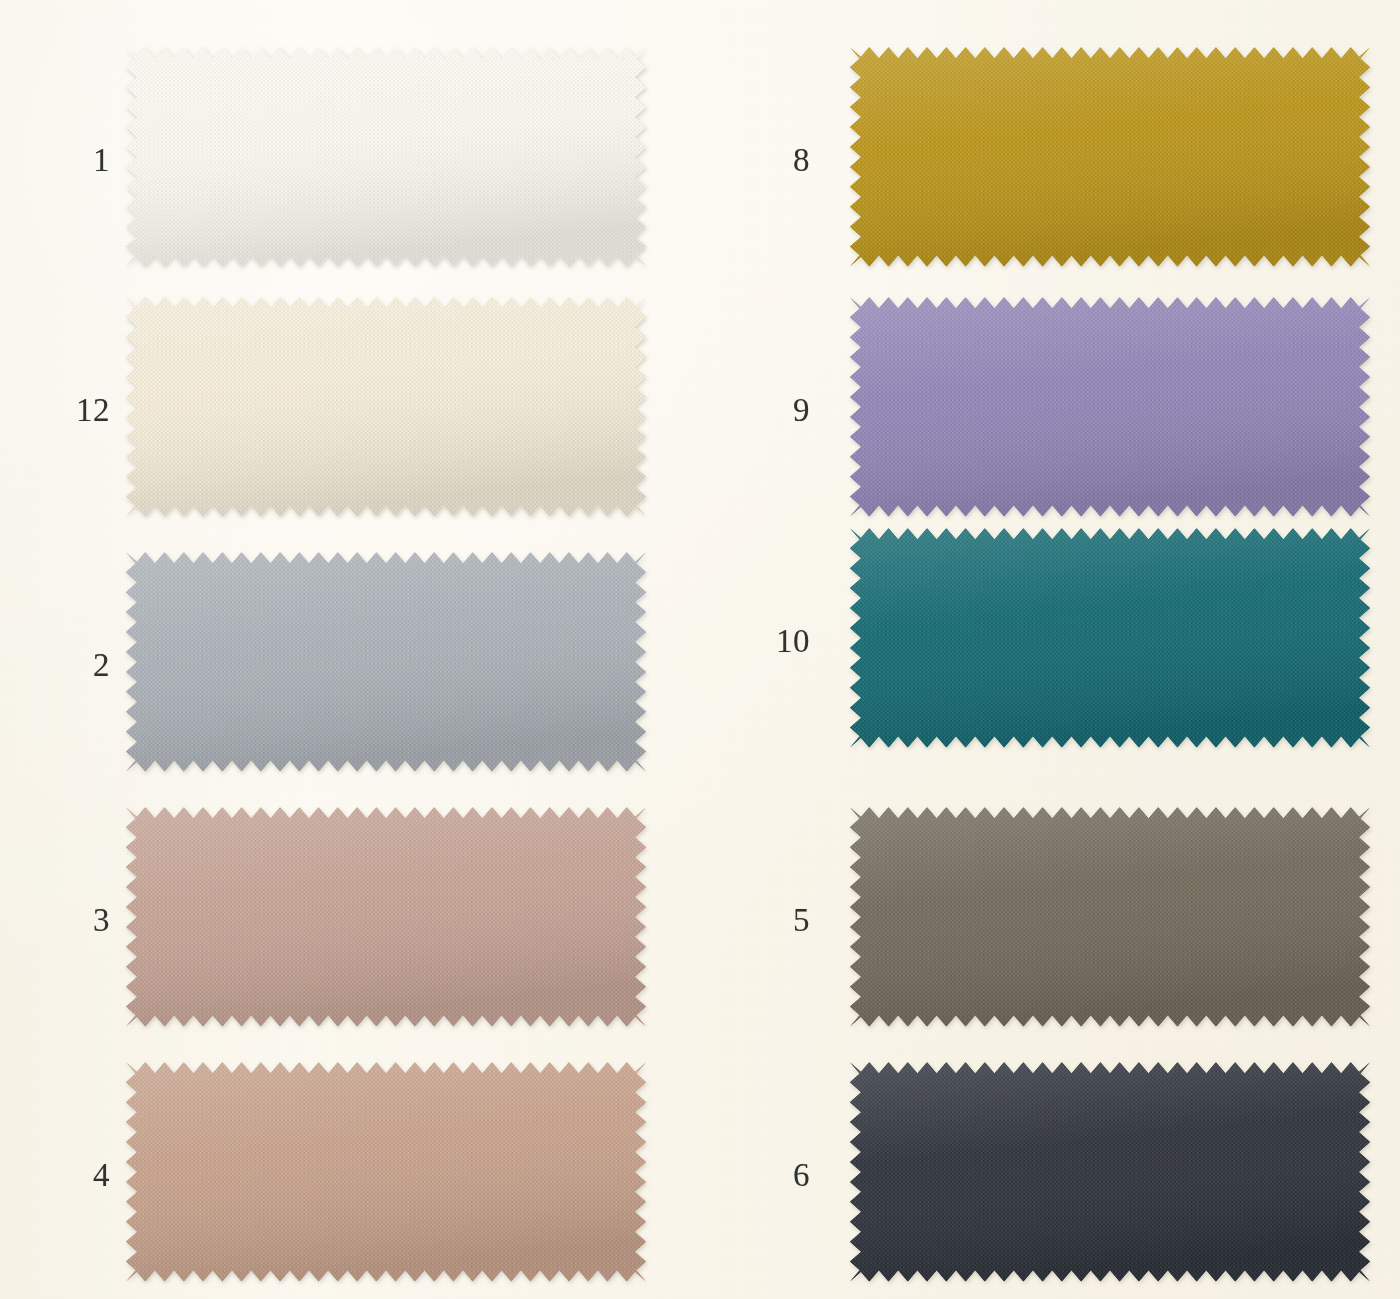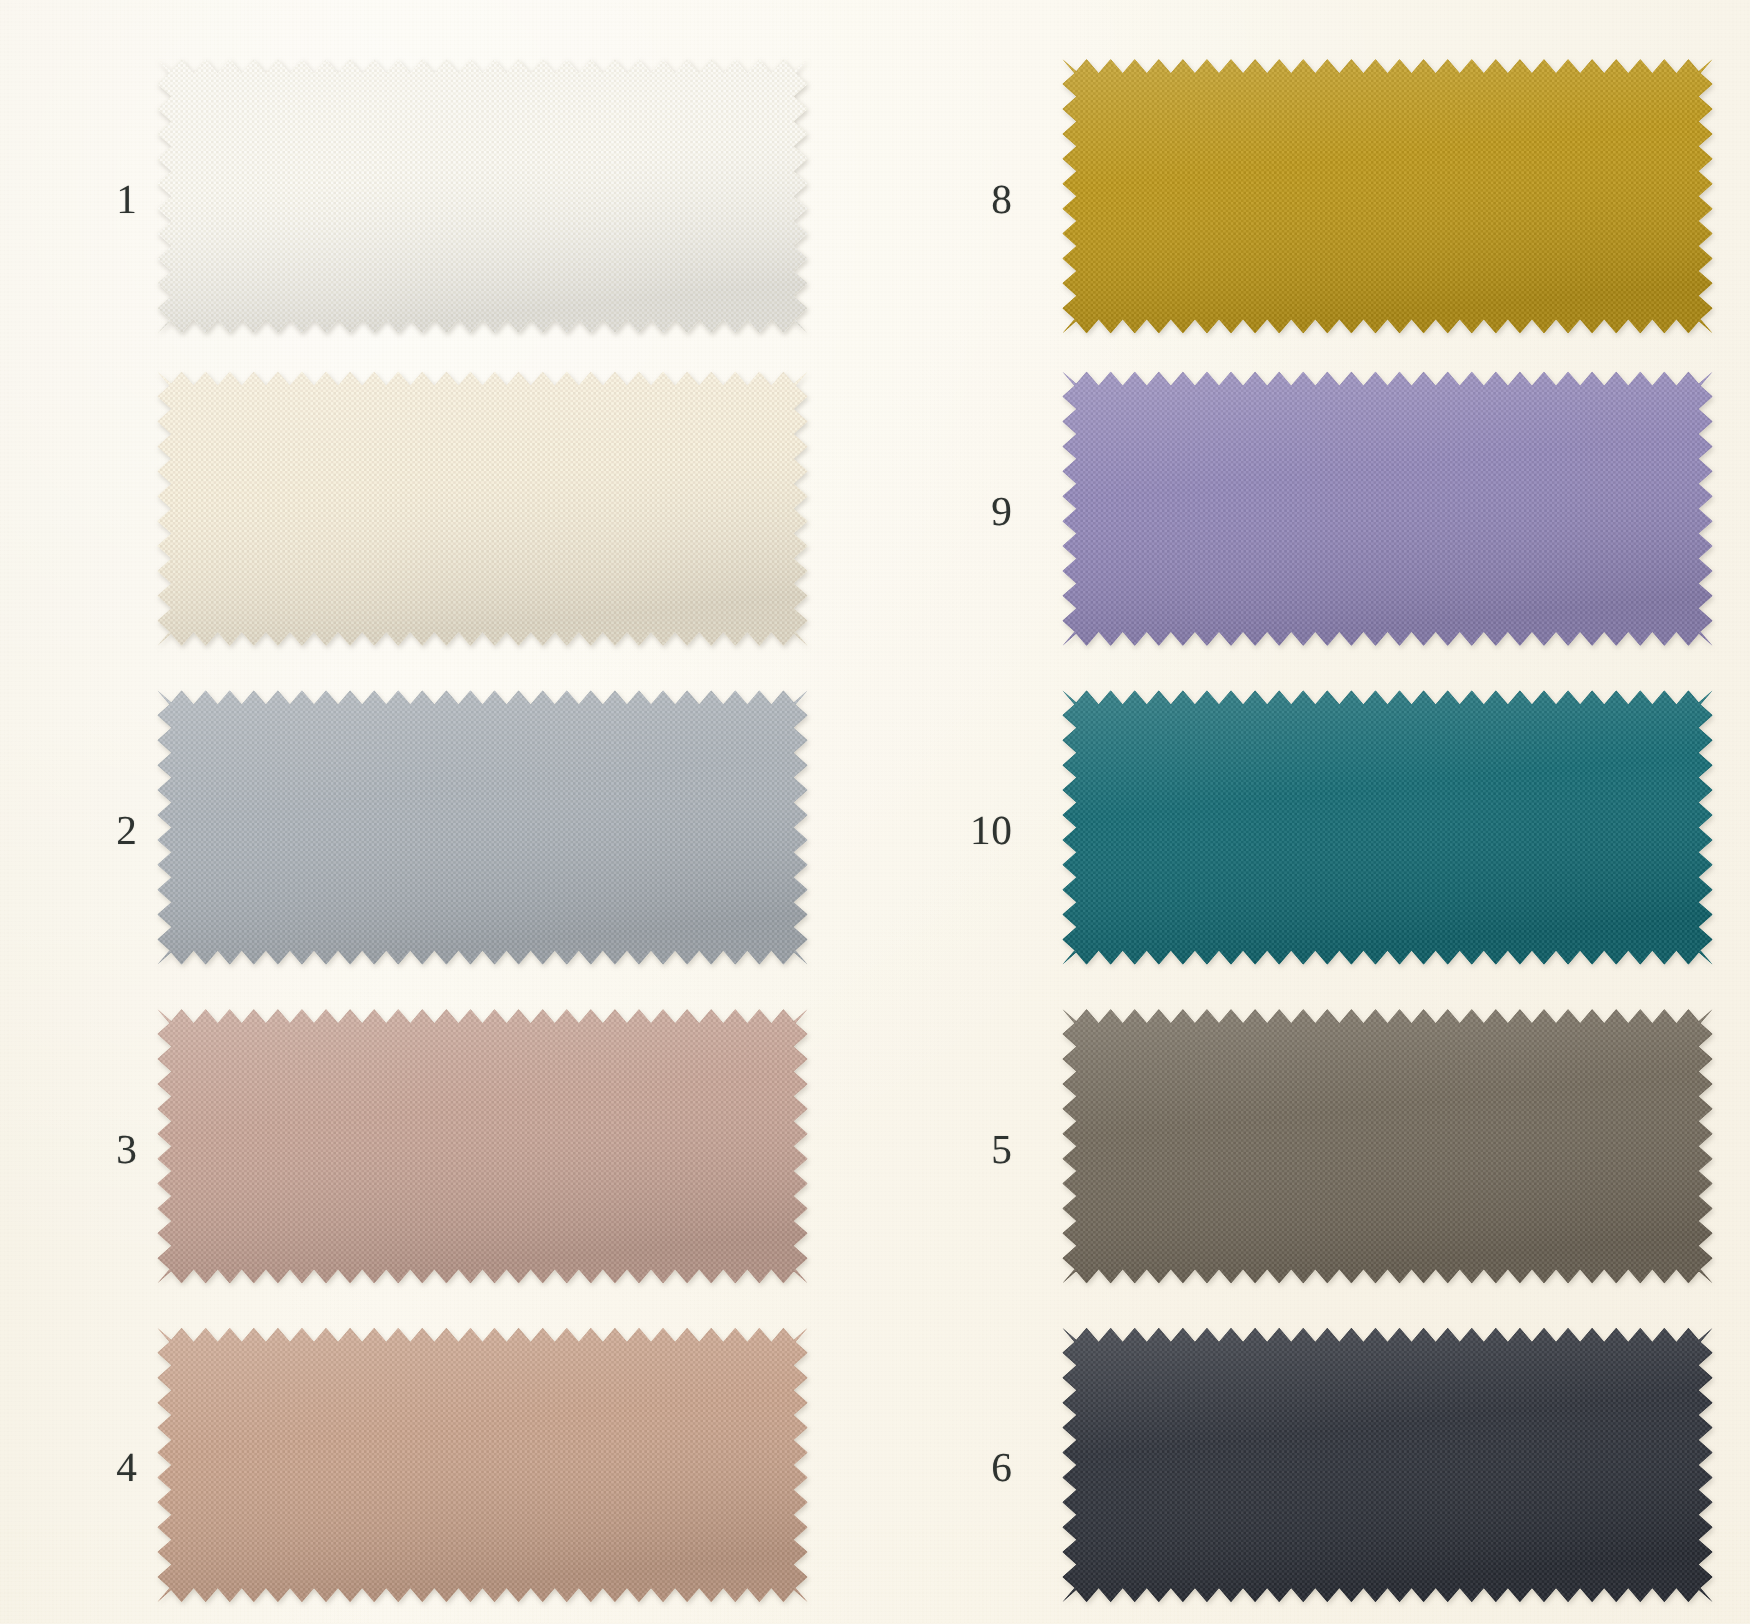--- a/index.html
+++ b/index.html
@@ -115,20 +115,21 @@
             <polygon points="0.00,0.00 9.44,11.00 18.89,0.00 28.33,11.00 37.78,0.00 47.22,11.00 56.67,0.00 66.11,11.00 75.56,0.00 85.00,11.00 94.44,0.00 103.89,11.00 113.33,0.00 122.78,11.00 132.22,0.00 141.67,11.00 151.11,0.00 160.56,11.00 170.00,0.00 179.44,11.00 188.89,0.00 198.33,11.00 207.78,0.00 217.22,11.00 226.67,0.00 236.11,11.00 245.56,0.00 255.00,11.00 264.44,0.00 273.89,11.00 283.33,0.00 292.78,11.00 302.22,0.00 311.67,11.00 321.11,0.00 330.56,11.00 340.00,0.00 349.44,11.00 358.89,0.00 368.33,11.00 377.78,0.00 387.22,11.00 396.67,0.00 406.11,11.00 415.56,0.00 425.00,11.00 434.44,0.00 443.89,11.00 453.33,0.00 462.78,11.00 472.22,0.00 481.67,11.00 491.11,0.00 500.56,11.00 510.00,0.00 510.00,0.00 499.00,9.77 510.00,19.55 499.00,29.32 510.00,39.09 499.00,48.86 510.00,58.64 499.00,68.41 510.00,78.18 499.00,87.95 510.00,97.73 499.00,107.50 510.00,117.27 499.00,127.05 510.00,136.82 499.00,146.59 510.00,156.36 499.00,166.14 510.00,175.91 499.00,185.68 510.00,195.45 499.00,205.23 510.00,215.00 510.00,215.00 500.56,204.00 491.11,215.00 481.67,204.00 472.22,215.00 462.78,204.00 453.33,215.00 443.89,204.00 434.44,215.00 425.00,204.00 415.56,215.00 406.11,204.00 396.67,215.00 387.22,204.00 377.78,215.00 368.33,204.00 358.89,215.00 349.44,204.00 340.00,215.00 330.56,204.00 321.11,215.00 311.67,204.00 302.22,215.00 292.78,204.00 283.33,215.00 273.89,204.00 264.44,215.00 255.00,204.00 245.56,215.00 236.11,204.00 226.67,215.00 217.22,204.00 207.78,215.00 198.33,204.00 188.89,215.00 179.44,204.00 170.00,215.00 160.56,204.00 151.11,215.00 141.67,204.00 132.22,215.00 122.78,204.00 113.33,215.00 103.89,204.00 94.44,215.00 85.00,204.00 75.56,215.00 66.11,204.00 56.67,215.00 47.22,204.00 37.78,215.00 28.33,204.00 18.89,215.00 9.44,204.00 0.00,215.00 0.00,215.00 11.00,205.23 0.00,195.45 11.00,185.68 0.00,175.91 11.00,166.14 0.00,156.36 11.00,146.59 0.00,136.82 11.00,127.05 0.00,117.27 11.00,107.50 0.00,97.73 11.00,87.95 0.00,78.18 11.00,68.41 0.00,58.64 11.00,48.86 0.00,39.09 11.00,29.32 0.00,19.55 11.00,9.77 0.00,0.00" fill="#f7f4ea"></polygon>
             <g clip-path="url(#clipsw0)">
               <rect x="0" y="0" width="510" height="215" fill="url(#weavesw0)"></rect>
               <rect x="0" y="0" width="510" height="215" fill="url(#sheensw0)"></rect>
             </g>
           </g>
         </svg>
       </div>
     </div>
     <div class="swatch-row" style="top: 285px;">
+      <div class="swatch-label">12</div>
       <div class="swatch-holder">
         <svg class="swatch-svg" viewBox="0 0 510 229" preserveAspectRatio="xMinYMid meet">
           <defs>
             <clipPath id="clipsw1">
               <polygon points="0.00,0.00 9.44,11.00 18.89,0.00 28.33,11.00 37.78,0.00 47.22,11.00 56.67,0.00 66.11,11.00 75.56,0.00 85.00,11.00 94.44,0.00 103.89,11.00 113.33,0.00 122.78,11.00 132.22,0.00 141.67,11.00 151.11,0.00 160.56,11.00 170.00,0.00 179.44,11.00 188.89,0.00 198.33,11.00 207.78,0.00 217.22,11.00 226.67,0.00 236.11,11.00 245.56,0.00 255.00,11.00 264.44,0.00 273.89,11.00 283.33,0.00 292.78,11.00 302.22,0.00 311.67,11.00 321.11,0.00 330.56,11.00 340.00,0.00 349.44,11.00 358.89,0.00 368.33,11.00 377.78,0.00 387.22,11.00 396.67,0.00 406.11,11.00 415.56,0.00 425.00,11.00 434.44,0.00 443.89,11.00 453.33,0.00 462.78,11.00 472.22,0.00 481.67,11.00 491.11,0.00 500.56,11.00 510.00,0.00 510.00,0.00 499.00,9.77 510.00,19.55 499.00,29.32 510.00,39.09 499.00,48.86 510.00,58.64 499.00,68.41 510.00,78.18 499.00,87.95 510.00,97.73 499.00,107.50 510.00,117.27 499.00,127.05 510.00,136.82 499.00,146.59 510.00,156.36 499.00,166.14 510.00,175.91 499.00,185.68 510.00,195.45 499.00,205.23 510.00,215.00 510.00,215.00 500.56,204.00 491.11,215.00 481.67,204.00 472.22,215.00 462.78,204.00 453.33,215.00 443.89,204.00 434.44,215.00 425.00,204.00 415.56,215.00 406.11,204.00 396.67,215.00 387.22,204.00 377.78,215.00 368.33,204.00 358.89,215.00 349.44,204.00 340.00,215.00 330.56,204.00 321.11,215.00 311.67,204.00 302.22,215.00 292.78,204.00 283.33,215.00 273.89,204.00 264.44,215.00 255.00,204.00 245.56,215.00 236.11,204.00 226.67,215.00 217.22,204.00 207.78,215.00 198.33,204.00 188.89,215.00 179.44,204.00 170.00,215.00 160.56,204.00 151.11,215.00 141.67,204.00 132.22,215.00 122.78,204.00 113.33,215.00 103.89,204.00 94.44,215.00 85.00,204.00 75.56,215.00 66.11,204.00 56.67,215.00 47.22,204.00 37.78,215.00 28.33,204.00 18.89,215.00 9.44,204.00 0.00,215.00 0.00,215.00 11.00,205.23 0.00,195.45 11.00,185.68 0.00,175.91 11.00,166.14 0.00,156.36 11.00,146.59 0.00,136.82 11.00,127.05 0.00,117.27 11.00,107.50 0.00,97.73 11.00,87.95 0.00,78.18 11.00,68.41 0.00,58.64 11.00,48.86 0.00,39.09 11.00,29.32 0.00,19.55 11.00,9.77 0.00,0.00"></polygon>
             </clipPath>
             <pattern id="weavesw1" width="4" height="4" patternUnits="userSpaceOnUse">
               <rect width="4" height="4" fill="#f0e7d4"></rect>
               <rect x="0" y="0" width="2" height="2" fill="#fffdea" opacity="0.55"></rect>
               <rect x="2" y="2" width="2" height="2" fill="#fffdea" opacity="0.38"></rect>
@@ -301,21 +302,21 @@
           <g transform="translate(0,4)">
             <polygon points="0.00,0.00 9.44,11.00 18.89,0.00 28.33,11.00 37.78,0.00 47.22,11.00 56.67,0.00 66.11,11.00 75.56,0.00 85.00,11.00 94.44,0.00 103.89,11.00 113.33,0.00 122.78,11.00 132.22,0.00 141.67,11.00 151.11,0.00 160.56,11.00 170.00,0.00 179.44,11.00 188.89,0.00 198.33,11.00 207.78,0.00 217.22,11.00 226.67,0.00 236.11,11.00 245.56,0.00 255.00,11.00 264.44,0.00 273.89,11.00 283.33,0.00 292.78,11.00 302.22,0.00 311.67,11.00 321.11,0.00 330.56,11.00 340.00,0.00 349.44,11.00 358.89,0.00 368.33,11.00 377.78,0.00 387.22,11.00 396.67,0.00 406.11,11.00 415.56,0.00 425.00,11.00 434.44,0.00 443.89,11.00 453.33,0.00 462.78,11.00 472.22,0.00 481.67,11.00 491.11,0.00 500.56,11.00 510.00,0.00 510.00,0.00 499.00,9.77 510.00,19.55 499.00,29.32 510.00,39.09 499.00,48.86 510.00,58.64 499.00,68.41 510.00,78.18 499.00,87.95 510.00,97.73 499.00,107.50 510.00,117.27 499.00,127.05 510.00,136.82 499.00,146.59 510.00,156.36 499.00,166.14 510.00,175.91 499.00,185.68 510.00,195.45 499.00,205.23 510.00,215.00 510.00,215.00 500.56,204.00 491.11,215.00 481.67,204.00 472.22,215.00 462.78,204.00 453.33,215.00 443.89,204.00 434.44,215.00 425.00,204.00 415.56,215.00 406.11,204.00 396.67,215.00 387.22,204.00 377.78,215.00 368.33,204.00 358.89,215.00 349.44,204.00 340.00,215.00 330.56,204.00 321.11,215.00 311.67,204.00 302.22,215.00 292.78,204.00 283.33,215.00 273.89,204.00 264.44,215.00 255.00,204.00 245.56,215.00 236.11,204.00 226.67,215.00 217.22,204.00 207.78,215.00 198.33,204.00 188.89,215.00 179.44,204.00 170.00,215.00 160.56,204.00 151.11,215.00 141.67,204.00 132.22,215.00 122.78,204.00 113.33,215.00 103.89,204.00 94.44,215.00 85.00,204.00 75.56,215.00 66.11,204.00 56.67,215.00 47.22,204.00 37.78,215.00 28.33,204.00 18.89,215.00 9.44,204.00 0.00,215.00 0.00,215.00 11.00,205.23 0.00,195.45 11.00,185.68 0.00,175.91 11.00,166.14 0.00,156.36 11.00,146.59 0.00,136.82 11.00,127.05 0.00,117.27 11.00,107.50 0.00,97.73 11.00,87.95 0.00,78.18 11.00,68.41 0.00,58.64 11.00,48.86 0.00,39.09 11.00,29.32 0.00,19.55 11.00,9.77 0.00,0.00" fill="#9086b4"></polygon>
             <g clip-path="url(#clipsw6)">
               <rect x="0" y="0" width="510" height="215" fill="url(#weavesw6)"></rect>
               <rect x="0" y="0" width="510" height="215" fill="url(#sheensw6)"></rect>
             </g>
           </g>
         </svg>
       </div>
     </div>
-    <div class="swatch-row" style="top: 540px;">
+    <div class="swatch-row" style="top: 516px;">
       <div class="swatch-label">10</div>
       <div class="swatch-holder">
         <svg class="swatch-svg" viewBox="0 0 510 229" preserveAspectRatio="xMinYMid meet">
           <defs>
             <clipPath id="clipsw7">
               <polygon points="0.00,0.00 9.44,11.00 18.89,0.00 28.33,11.00 37.78,0.00 47.22,11.00 56.67,0.00 66.11,11.00 75.56,0.00 85.00,11.00 94.44,0.00 103.89,11.00 113.33,0.00 122.78,11.00 132.22,0.00 141.67,11.00 151.11,0.00 160.56,11.00 170.00,0.00 179.44,11.00 188.89,0.00 198.33,11.00 207.78,0.00 217.22,11.00 226.67,0.00 236.11,11.00 245.56,0.00 255.00,11.00 264.44,0.00 273.89,11.00 283.33,0.00 292.78,11.00 302.22,0.00 311.67,11.00 321.11,0.00 330.56,11.00 340.00,0.00 349.44,11.00 358.89,0.00 368.33,11.00 377.78,0.00 387.22,11.00 396.67,0.00 406.11,11.00 415.56,0.00 425.00,11.00 434.44,0.00 443.89,11.00 453.33,0.00 462.78,11.00 472.22,0.00 481.67,11.00 491.11,0.00 500.56,11.00 510.00,0.00 510.00,0.00 499.00,9.77 510.00,19.55 499.00,29.32 510.00,39.09 499.00,48.86 510.00,58.64 499.00,68.41 510.00,78.18 499.00,87.95 510.00,97.73 499.00,107.50 510.00,117.27 499.00,127.05 510.00,136.82 499.00,146.59 510.00,156.36 499.00,166.14 510.00,175.91 499.00,185.68 510.00,195.45 499.00,205.23 510.00,215.00 510.00,215.00 500.56,204.00 491.11,215.00 481.67,204.00 472.22,215.00 462.78,204.00 453.33,215.00 443.89,204.00 434.44,215.00 425.00,204.00 415.56,215.00 406.11,204.00 396.67,215.00 387.22,204.00 377.78,215.00 368.33,204.00 358.89,215.00 349.44,204.00 340.00,215.00 330.56,204.00 321.11,215.00 311.67,204.00 302.22,215.00 292.78,204.00 283.33,215.00 273.89,204.00 264.44,215.00 255.00,204.00 245.56,215.00 236.11,204.00 226.67,215.00 217.22,204.00 207.78,215.00 198.33,204.00 188.89,215.00 179.44,204.00 170.00,215.00 160.56,204.00 151.11,215.00 141.67,204.00 132.22,215.00 122.78,204.00 113.33,215.00 103.89,204.00 94.44,215.00 85.00,204.00 75.56,215.00 66.11,204.00 56.67,215.00 47.22,204.00 37.78,215.00 28.33,204.00 18.89,215.00 9.44,204.00 0.00,215.00 0.00,215.00 11.00,205.23 0.00,195.45 11.00,185.68 0.00,175.91 11.00,166.14 0.00,156.36 11.00,146.59 0.00,136.82 11.00,127.05 0.00,117.27 11.00,107.50 0.00,97.73 11.00,87.95 0.00,78.18 11.00,68.41 0.00,58.64 11.00,48.86 0.00,39.09 11.00,29.32 0.00,19.55 11.00,9.77 0.00,0.00"></polygon>
             </clipPath>
             <pattern id="weavesw7" width="4" height="4" patternUnits="userSpaceOnUse">
               <rect width="4" height="4" fill="#1a6b73"></rect>
               <rect x="0" y="0" width="2" height="2" fill="#308189" opacity="0.55"></rect>

